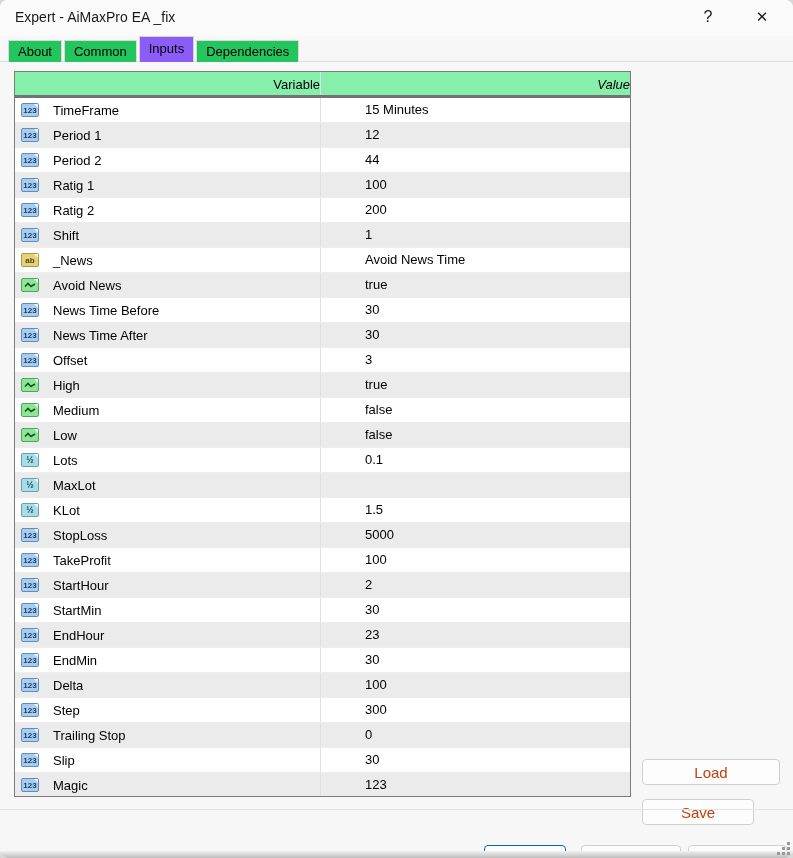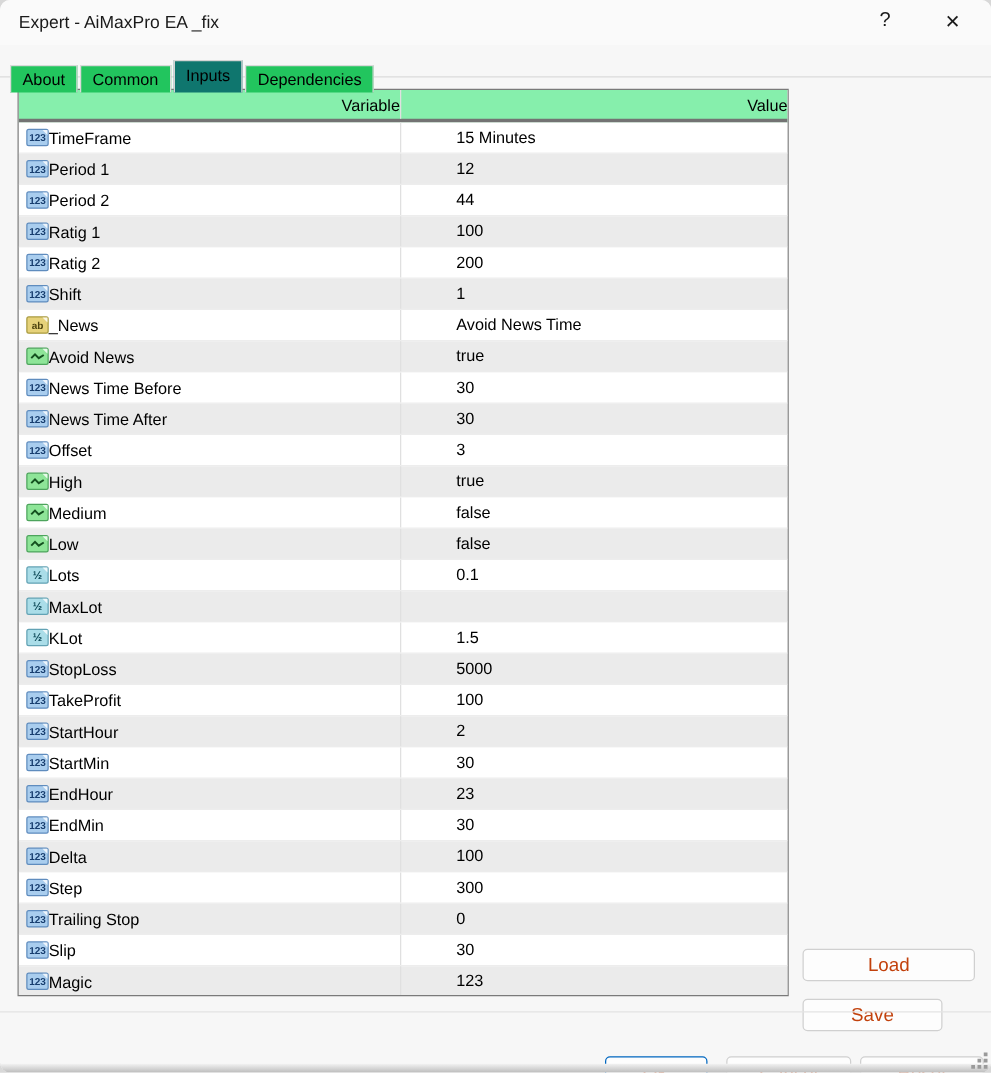--- a/index.html
+++ b/index.html
@@ -15,36 +15,36 @@
             align-items:center; justify-content:center; font-size:16px; color:#1a1a1a; cursor:default; }
   .tb-help { right:62px; }
   .tb-close { right:8px; font-size:15px; }
 
   
   .tabbar { position:absolute; top:36px; left:8px; right:0; height:26px; }
   .tabbar::after { content:''; position:absolute; left:-8px; right:0; bottom:0; height:1px; background:#dcdcdc; }
   .tab { position:relative; display:inline-block; height:22px; margin-top:4px; padding:0 9px;
          font-size:13px; line-height:21px; background:#22c55e; border:1px solid #d9d9d9;
          border-bottom:none; margin-right:2px; vertical-align:bottom; z-index:1; }
-  .tab.active { height:26px; margin-top:12px; background:#0f766e; line-height:24px; z-index:3;
+  .tab.active { height:26px; margin-top:0; background:#8b5cf6; line-height:24px; z-index:3;
                 border-color:#d4d4d4; }
 
   
   .ptable { position:absolute; left:14px; top:71px; width:617px; height:726px;
             background:#ffffff; border:1px solid #7a7a7a; font-size:13px; overflow:hidden; }
   .thead { display:flex; height:26px; background:#86efac; border-bottom:3px solid #737373;text-align:right; }
   .th { line-height:25px; }
   .th-var { width:306px; padding-left:16px; border-right:1px solid #e0e0e0; }
-  .th-val { flex:1; padding-left:12px; }
+  .th-val { flex:1; padding-left:12px;font-style:italic; }
   .trow { display:flex; height:25px; border-bottom:1px solid #ededed; background:#ffffff;gap:32px; }
   .trow.alt { background:var(--altrow,#ebebeb); }
   .cell-name { width:306px; display:flex; align-items:center; padding-left:6px;
                border-right:1px solid #e0e0e0; }
   .cell-val { flex:1; line-height:24px; padding-left:12px; }
-  .vname { margin-left:0; }
+  .vname { margin-left:14px; }
 
   
   .pic { position:relative; width:18px; height:14px; border-radius:2px;
          display:inline-flex; align-items:center; justify-content:center;
          font-size:8px; font-weight:bold; flex:0 0 auto; }
   .pic::after { content:''; position:absolute; top:0; right:0; width:0; height:0;
                 border-top:4px solid rgba(255,255,255,0.8); border-left:4px solid transparent; }
   .pic.int    { background:var(--c-int,#a9cdee);  border:1px solid #5f8cbe; color:#173d6e; }
   .pic.str    { background:var(--c-str,#e6d27a);  border:1px solid #a99a3e; color:#4d430e; }
   .pic.bool   { background:var(--c-bool,#8ee598); border:1px solid #4da45c; color:#14501f; }

